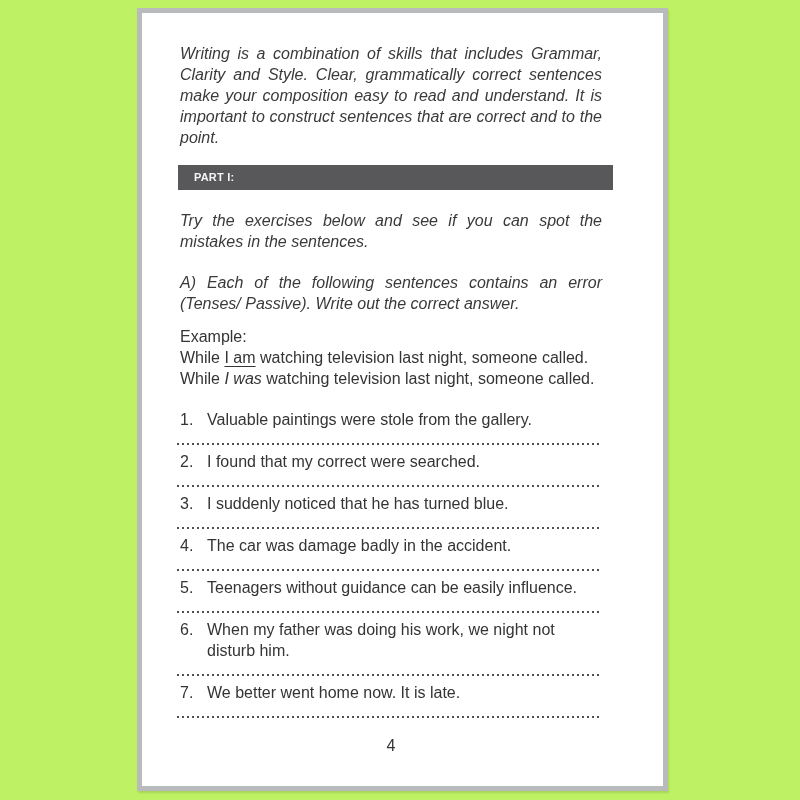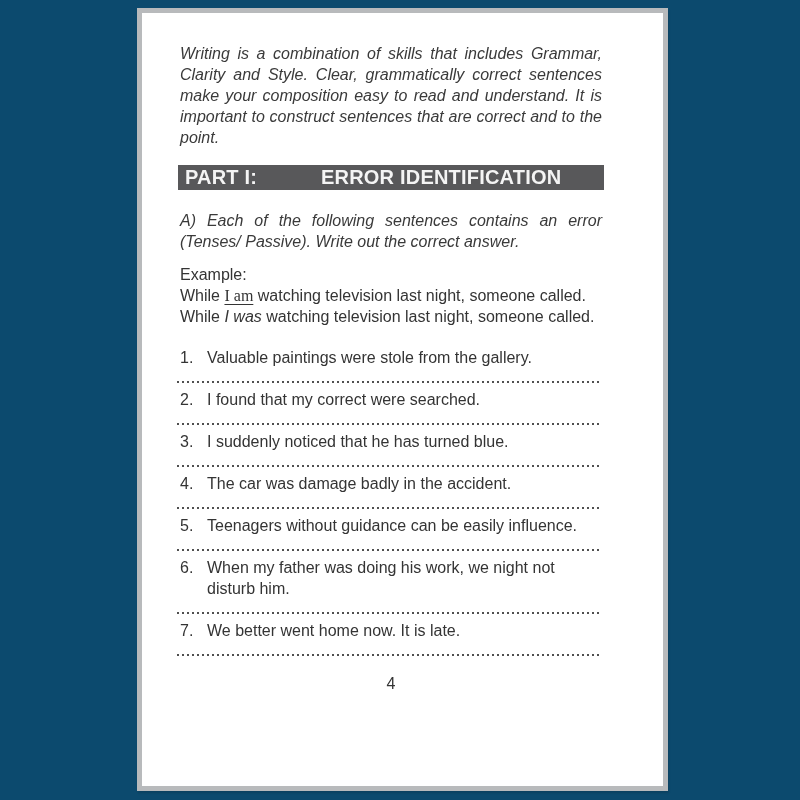--- a/index.html
+++ b/index.html
@@ -8,21 +8,21 @@
     background: #ffffff;
     width: 800px;
     height: 800px;
     font-family: "Liberation Sans", sans-serif;
   }
   .canvas {
     position: relative;
     width: 800px;
     height: 800px;
     overflow: hidden;
-    background: #0c4a6e;
+    background: #bef264;
   }
   .page-frame {
     position: absolute;
     left: 137px;
     top: 8px;
     width: 521px;
     height: 773px;
     background: #ffffff;
     border: 5px solid #b8babc;
     box-shadow: 1px 2px 2px rgba(0,0,0,0.12);
@@ -44,22 +44,23 @@
   .section-bar {
     margin-top: 17px;
     margin-left: -2px;
     width: calc(100% + 4px);
     height: 25px;
     background: #58585a;
     color: #f4f4f4;
     display: flex;
     align-items: center;
     font-weight: bold;
-    font-size: 20px;
+    font-size: 11px;
     letter-spacing: 0.2px;
+    padding-left: 9px;
   }
   .section-bar .part-label {
     padding-left: 7px;
     width: 136px;
     flex: 0 0 auto;
   }
   .section-bar .part-title {
     flex: 1 1 auto;
   }
   .instr-para {
@@ -70,21 +71,20 @@
   }
   .example-block {
     margin-top: 12px;
   }
   .example-block .ex-line {
     margin: 0;
   }
   .ex-underline {
     text-decoration: underline;
     text-underline-offset: 3px;
-    font-family: Liberation Serif, serif;
   }
   .ex-italic {
     font-style: italic;
   }
   .exercise-list {
     margin-top: 20px;
   }
   .exercise-item {
     display: flex;
     align-items: flex-start;
@@ -111,23 +111,23 @@
 <body>
 
 <div class="canvas">
   <div class="page-frame">
     <div class="page-inner">
 
       <p class="intro-para">Writing is a combination of skills that includes Grammar, Clarity and Style. Clear, grammatically correct sentences make your composition easy to read and understand. It is important to construct sentences that are correct and to the point.</p>
 
       <div class="section-bar">
         <span class="part-label">PART I:</span>
-        <span class="part-title">ERROR IDENTIFICATION</span>
       </div>
 
+      <p class="instr-para">Try the exercises below and see if you can spot the mistakes in the sentences.</p>
 
       <p class="instr-para">A) Each of the following sentences contains an error (Tenses/ Passive). Write out the correct answer.</p>
 
       <div class="example-block">
         <p class="ex-line">Example:</p>
         <p class="ex-line"><span>While </span><span class="ex-underline">I am</span><span> watching television last night, someone called.</span></p>
         <p class="ex-line"><span>While </span><span class="ex-italic">I was</span><span> watching television last night, someone called.</span></p>
       </div>
 
       <div class="exercise-list">

